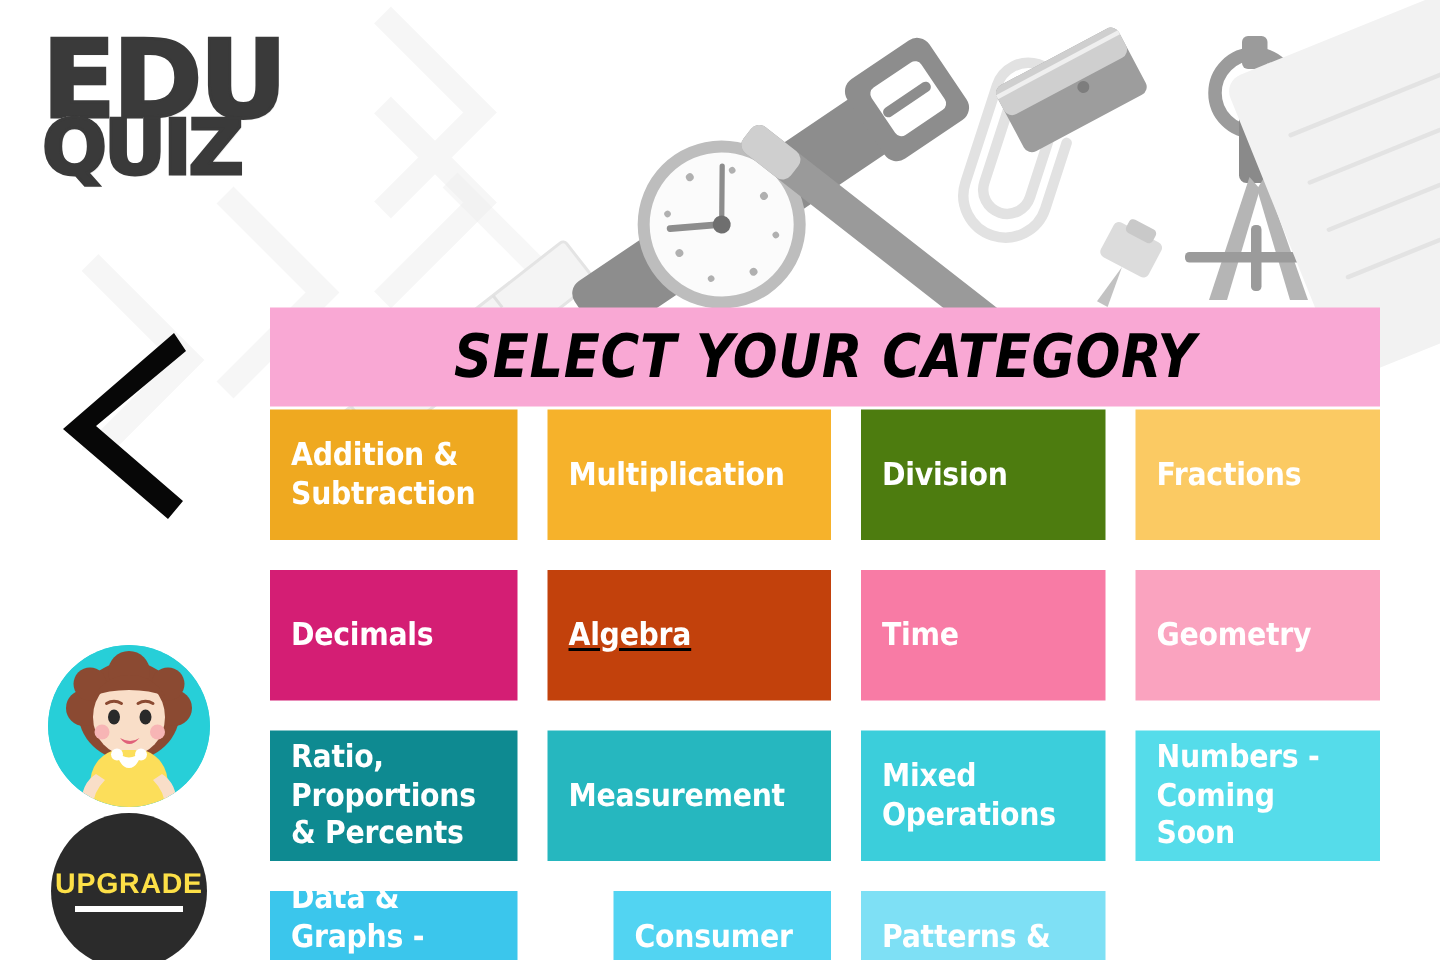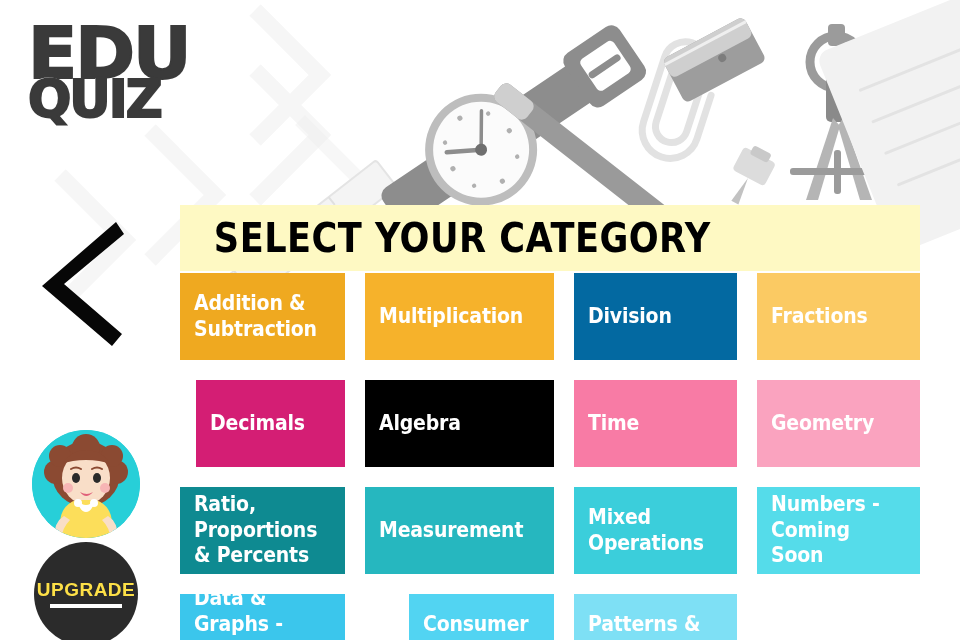--- a/index.html
+++ b/index.html
@@ -111,25 +111,26 @@
   
   #panel {
     position: absolute;
     left: 180px;
     top: 205px;
     width: 740px;
     z-index: 4;
   }
 
   #panel-header {
-    background: #fef9c3;
+    background: #f9a8d4;
     height: 66px;
     display: flex;
     align-items: center;
-    justify-content: flex-start;
+    justify-content: center;
+    font-style: italic;
   }
   #panel-title {
     font-family: "DejaVu Sans", sans-serif;
     font-weight: bold;
     font-size: 40px;
     color: #000000;
     letter-spacing: 0.5px;
     transform: scaleX(0.88);
     white-space: nowrap;
   }
@@ -321,30 +322,30 @@
     <div id="panel-header">
       <div id="panel-title">SELECT YOUR CATEGORY</div>
     </div>
     <div id="category-grid">
         <div class="tile" style="background: rgb(239, 169, 32);">
           <div class="tile-label">Addition &amp; Subtraction</div>
         </div>
         <div class="tile" style="background: rgb(246, 178, 43);">
           <div class="tile-label">Multiplication</div>
         </div>
-        <div class="tile" style="background: #0369a1; justify-content: center;">
+        <div class="tile" style="background: #4d7c0f; justify-content: center;">
           <div class="tile-label">Division</div>
         </div>
         <div class="tile" style="background: rgb(251, 202, 99);">
           <div class="tile-label">Fractions</div>
         </div>
-        <div class="tile" style="background: rgb(212, 30, 116); margin-left: 16px;">
+        <div class="tile" style="background: rgb(212, 30, 116);">
           <div class="tile-label">Decimals</div>
         </div>
-        <div class="tile" style="background: #000000;">
+        <div class="tile" style="background: #c2410c; text-decoration: underline;">
           <div class="tile-label">Algebra</div>
         </div>
         <div class="tile" style="background: rgb(248, 123, 165);">
           <div class="tile-label">Time</div>
         </div>
         <div class="tile" style="background: rgb(250, 163, 191);">
           <div class="tile-label">Geometry</div>
         </div>
         <div class="tile" style="background: rgb(14, 138, 145);">
           <div class="tile-label">Ratio, Proportions &amp; Percents</div>

